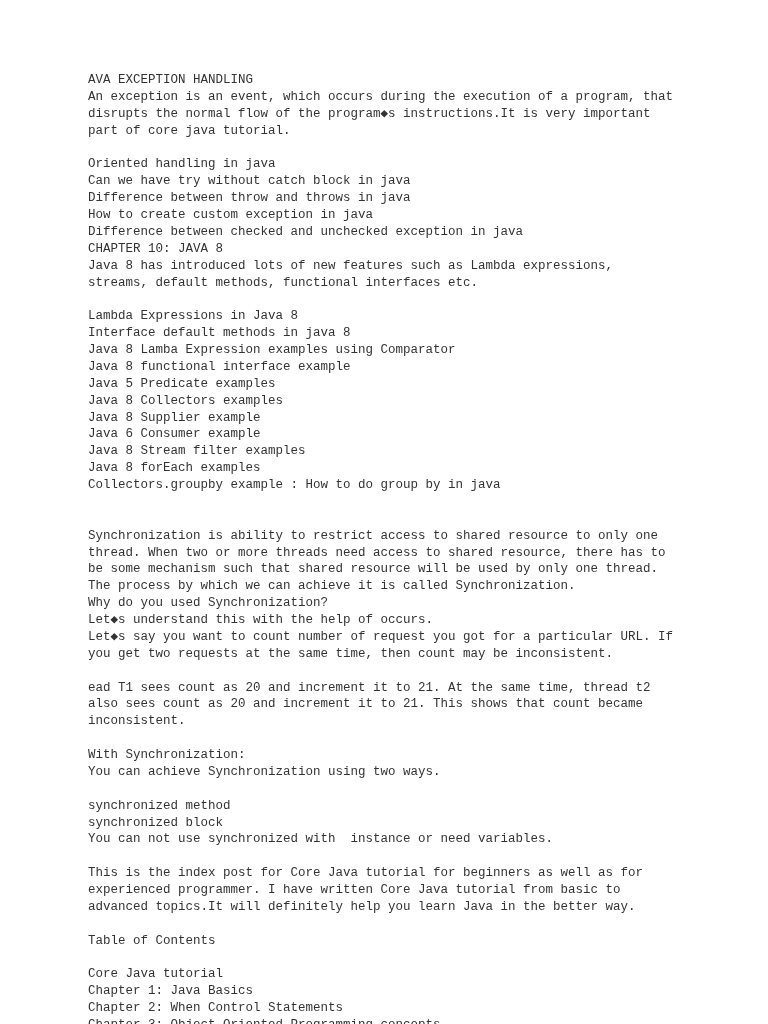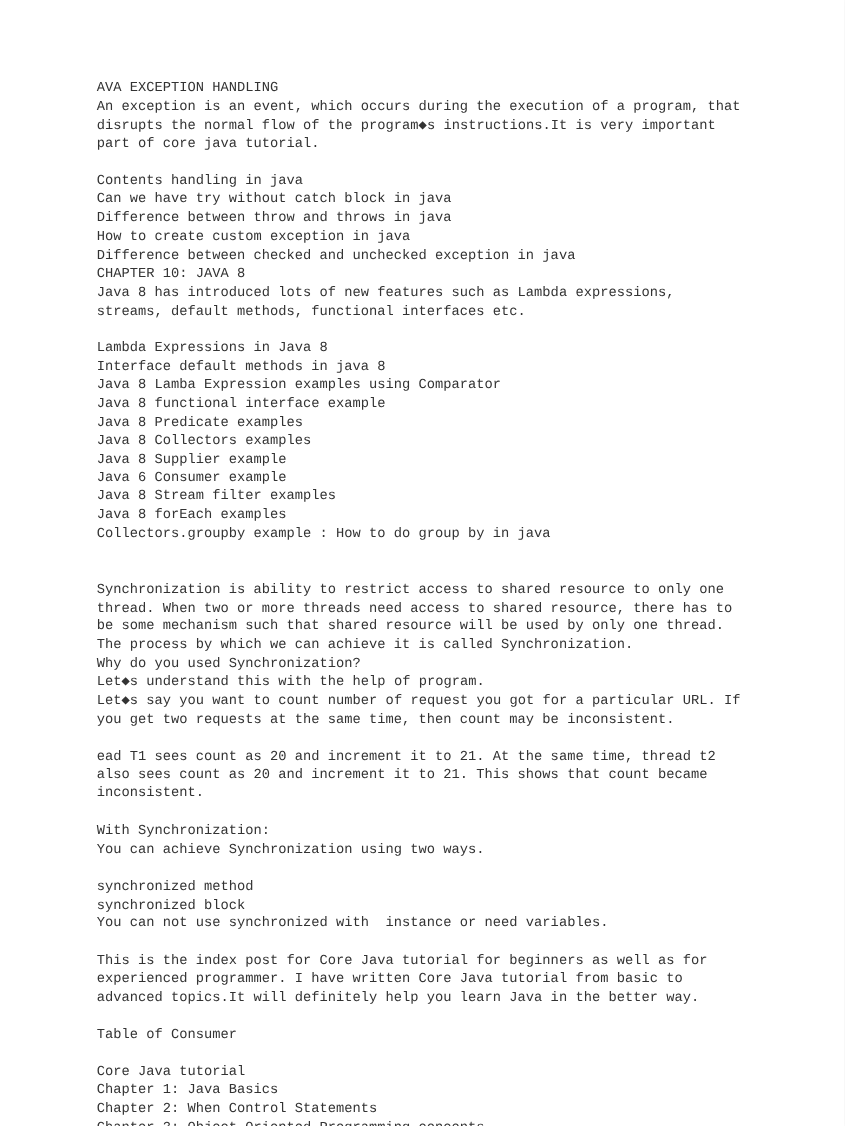--- a/index.html
+++ b/index.html
@@ -21,58 +21,58 @@
     word-wrap: break-word;
     box-shadow: 0 0 6px rgba(0,0,0,0.1);
   }
 </style>
 </head>
 <body>
 
 <div class="page"><span>AVA EXCEPTION HANDLING</span>
 <span>An exception is an event, which occurs during the execution of a program, that disrupts the normal flow of the program◆s instructions.It is very important part of core java tutorial.</span>
 
-<span>Contents handling in java</span>
+<span>Oriented handling in java</span>
 <span>Can we have try without catch block in java</span>
 <span>Difference between throw and throws in java</span>
 <span>How to create custom exception in java</span>
 <span>Difference between checked and unchecked exception in java</span>
 <span>CHAPTER 10: JAVA 8</span>
 <span>Java 8 has introduced lots of new features such as Lambda expressions, streams, default methods, functional interfaces etc.</span>
 
 <span>Lambda Expressions in Java 8</span>
 <span>Interface default methods in java 8</span>
 <span>Java 8 Lamba Expression examples using Comparator</span>
 <span>Java 8 functional interface example</span>
-<span>Java 8 Predicate examples</span>
+<span>Java 5 Predicate examples</span>
 <span>Java 8 Collectors examples</span>
 <span>Java 8 Supplier example</span>
 <span>Java 6 Consumer example</span>
 <span>Java 8 Stream filter examples</span>
 <span>Java 8 forEach examples</span>
 <span>Collectors.groupby example : How to do group by in java</span>
 
 
 <span>Synchronization is ability to restrict access to shared resource to only one thread. When two or more threads need access to shared resource, there has to be some mechanism such that shared resource will be used by only one thread. The process by which we can achieve it is called Synchronization.</span>
 <span>Why do you used Synchronization?</span>
-<span>Let◆s understand this with the help of program.</span>
+<span>Let◆s understand this with the help of occurs.</span>
 <span>Let◆s say you want to count number of request you got for a particular URL. If you get two requests at the same time, then count may be inconsistent.</span>
 
 <span>ead T1 sees count as 20 and increment it to 21. At the same time, thread t2 also sees count as 20 and increment it to 21. This shows that count became inconsistent.</span>
 
 <span>With Synchronization:</span>
 <span>You can achieve Synchronization using two ways.</span>
 
 <span>synchronized method</span>
 <span>synchronized block</span>
 <span>You can not use synchronized with  instance or need variables.</span>
 
 <span>This is the index post for Core Java tutorial for beginners as well as for experienced programmer. I have written Core Java tutorial from basic to advanced topics.It will definitely help you learn Java in the better way.</span>
 
-<span>Table of Consumer</span>
+<span>Table of Contents</span>
 
 <span>Core Java tutorial</span>
 <span>Chapter 1: Java Basics</span>
 <span>Chapter 2: When Control Statements</span>
 <span>Chapter 3: Object Oriented Programming concepts</span>
 
 
 </div>
 
 </body></html>

